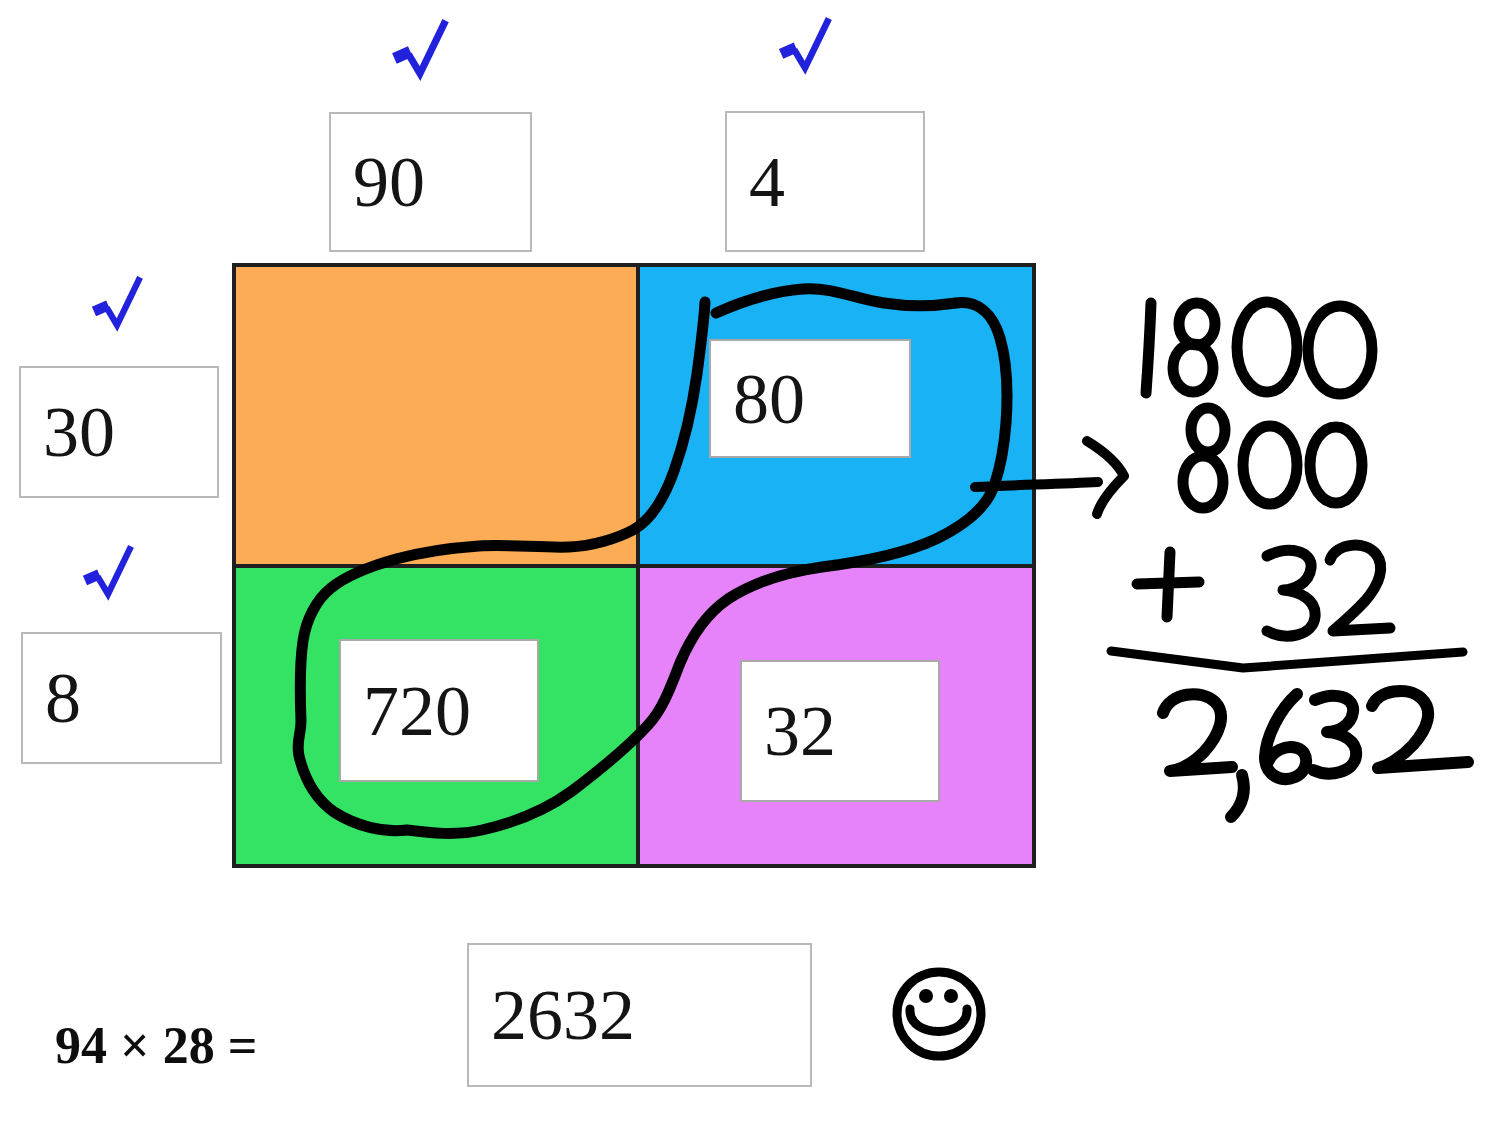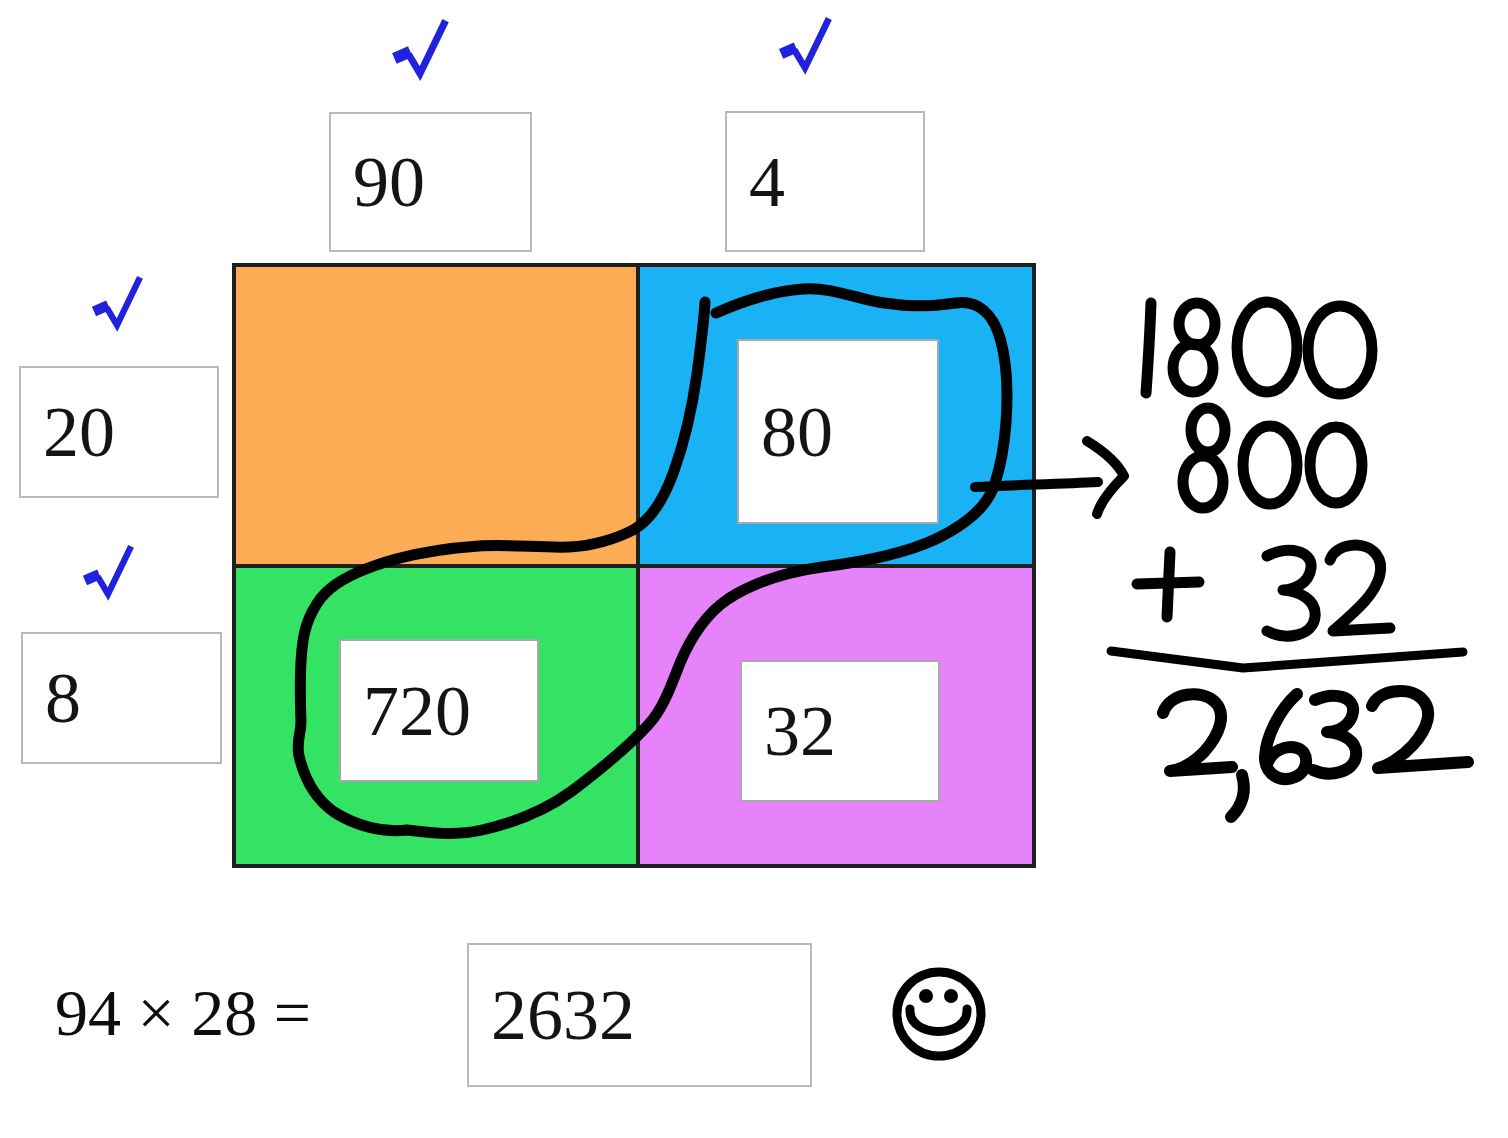--- a/index.html
+++ b/index.html
@@ -19,21 +19,21 @@
   #grid{
     position:absolute;left:232px;top:263px;width:804px;height:605px;
     box-sizing:border-box;border:4px solid #1f1f1f;background:#1f1f1f;
     display:grid;grid-template-columns:400px 392px;grid-template-rows:297px 296px;
     grid-gap:4px;
   }
   .cell{width:100%;height:100%;}
   svg.ink{position:absolute;left:0;top:0;pointer-events:none;}
   svg.check{position:absolute;}
   #equation{
-    position:absolute;left:55px;top:980px;font-size:66px;font-weight:normal;
+    position:absolute;left:55px;top:1020px;font-size:52px;font-weight:bold;
     color:#0d0d0d;line-height:1;white-space:nowrap;
   }
   #smiley{position:absolute;left:889px;top:964px;}
 </style>
 </head>
 <body>
 
 <div id="canvas">
 
   <svg class="check" style="left:390px;top:13px" width="60" height="70" viewBox="0 0 68 72">
@@ -53,34 +53,34 @@
     <path d="M 21 43 L 34 65 L 63 5" fill="none" stroke-width="8" stroke="#2222DD"></path>
   </svg>
 
   <div class="inbox" style="left:329px;top:112px;width:203px;height:140px">
     <span>90</span>
   </div>
   <div class="inbox" style="left:725px;top:111px;width:200px;height:141px">
     <span>4</span>
   </div>
   <div class="inbox" style="left:19px;top:366px;width:200px;height:132px">
-    <span>20</span>
+    <span>30</span>
   </div>
   <div class="inbox" style="left:21px;top:632px;width:201px;height:132px">
     <span>8</span>
   </div>
 
   <div id="grid">
     <div class="cell" style="background: rgb(251, 172, 84);"></div>
     <div class="cell" style="background: rgb(24, 178, 245);"></div>
     <div class="cell" style="background: rgb(53, 227, 100);"></div>
     <div class="cell" style="background: rgb(231, 131, 250);"></div>
   </div>
 
-  <div class="inbox product" style="left:737px;top:339px;width:202px;height:185px">
+  <div class="inbox product" style="left:709px;top:339px;width:202px;height:119px">
     <span>80</span>
   </div>
   <div class="inbox product" style="left:339px;top:639px;width:200px;height:143px">
     <span>720</span>
   </div>
   <div class="inbox product" style="left:740px;top:660px;width:200px;height:142px">
     <span>32</span>
   </div>
 
   <svg class="ink" width="1508" height="1138" viewBox="0 0 1508 1138">

